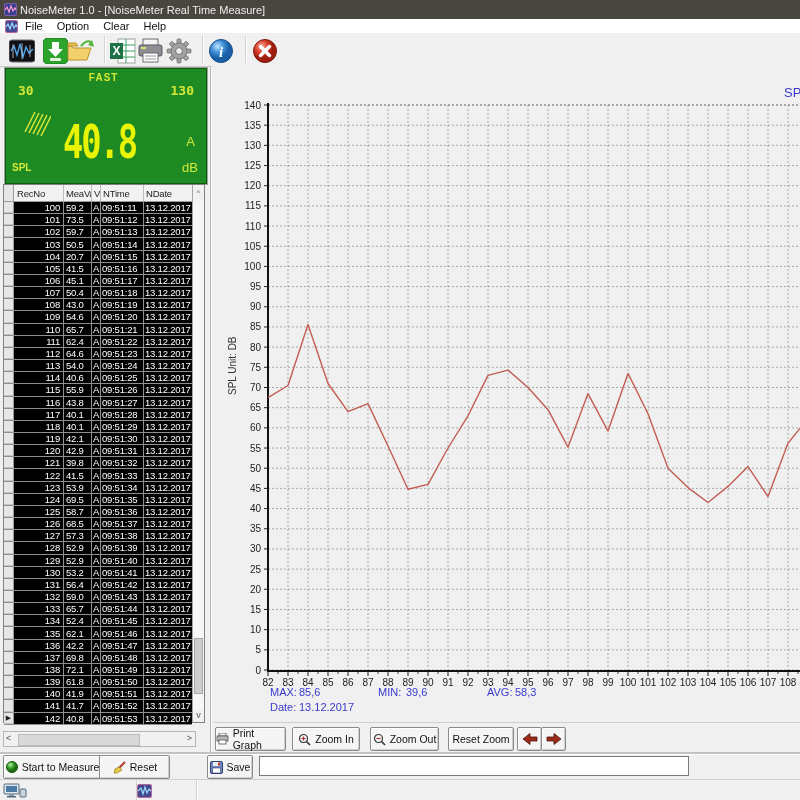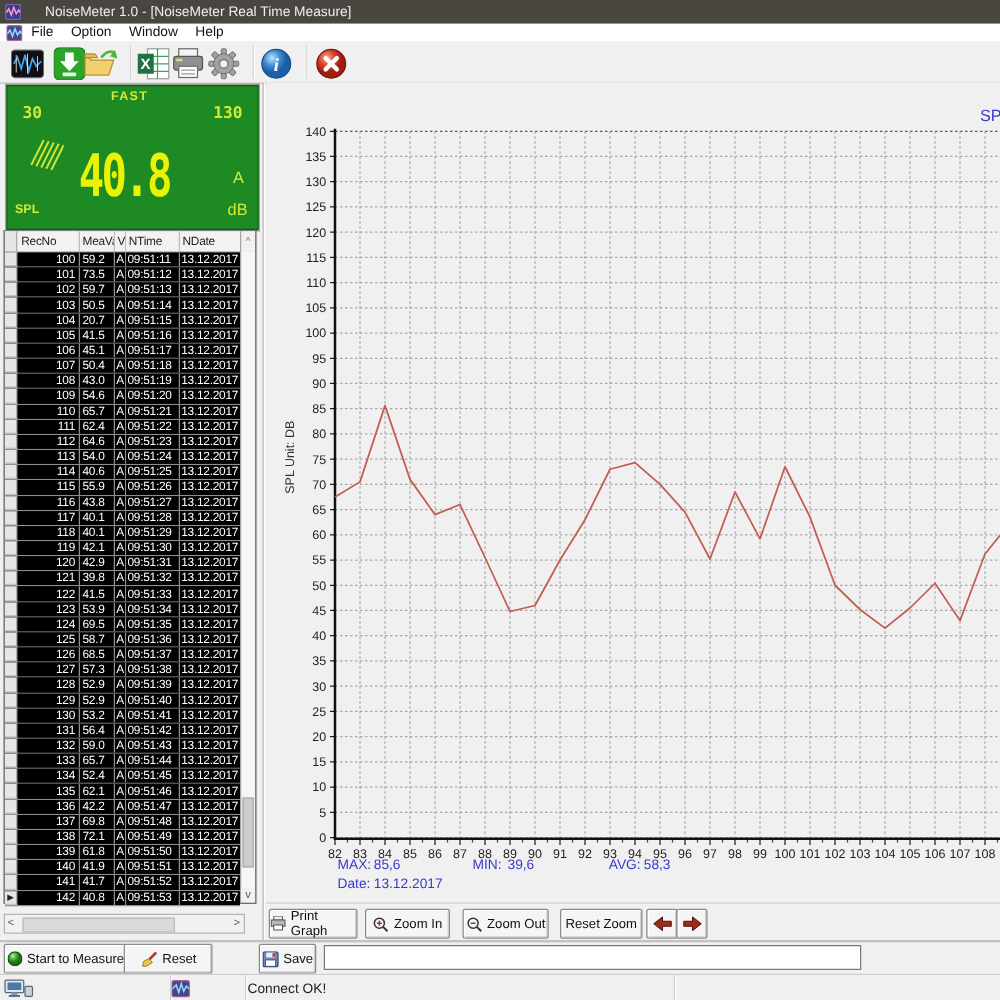--- a/index.html
+++ b/index.html
@@ -71,32 +71,32 @@
 </style>
 </head>
 <body>
 
 <div class="abs titlebar">
   <svg class="abs" style="left:4px;top:3px" width="13" height="13">
     <rect x="0" y="0" width="13" height="13" rx="2" fill="#7a5ea8"></rect>
     <rect x="1" y="1" width="11" height="11" rx="1.5" fill="#3b3f8f"></rect>
     <polyline points="1,7 3,4 5,9 7,3 9,8 11,5 12,7" fill="none" stroke="#ff9ad5" stroke-width="1.2"></polyline>
   </svg>
-  <span style="margin-left:36px">NoiseMeter 1.0  - [NoiseMeter Real Time Measure]</span>
+  <span style="margin-left:20px">NoiseMeter 1.0  - [NoiseMeter Real Time Measure]</span>
 </div>
 
 <div class="abs menubar">
   <svg style="margin-left:5px" width="13" height="13">
     <rect x="0" y="0" width="13" height="13" rx="2" fill="#b0689a"></rect>
     <rect x="1" y="1" width="11" height="11" rx="1.5" fill="#44478d"></rect>
     <polyline points="1,7 3,4 5,9 7,3 9,8 11,5 12,7" fill="none" stroke="#9adcff" stroke-width="1.2"></polyline>
   </svg>
   <span class="menuitem">File</span>
   <span class="menuitem">Option</span>
-  <span class="menuitem">Window</span>
+  <span class="menuitem">Clear</span>
   <span class="menuitem">Help</span>
 </div>
 
 <div class="abs toolbar">
   <div class="tbtn" style="left:8px">
     <svg width="26" height="26">
       <rect x="0" y="2" width="26" height="22" rx="3" fill="#101014" stroke="#6a6a72"></rect>
       <polyline points="2,13 5,8 8,17 11,6 14,19 17,9 20,15 24,11" fill="none" stroke="#4aa3e8" stroke-width="1.4"></polyline>
       <line x1="4" y1="6" x2="4" y2="20" stroke="#dfe6ef" stroke-width="0.7"></line>
       <line x1="13" y1="5" x2="13" y2="21" stroke="#dfe6ef" stroke-width="0.7"></line>
@@ -876,17 +876,14 @@
       <rect x="17" y="6" width="6" height="8" rx="1" fill="#c9d4dd" stroke="#55687a"></rect>
     </svg>
   </div>
   <div class="scell" style="left:133px;width:59px;padding-left:4px">
     <svg width="15" height="14">
       <rect x="0" y="0" width="15" height="14" rx="2" fill="#b0689a"></rect>
       <rect x="1" y="1" width="13" height="12" rx="1.5" fill="#44478d"></rect>
       <polyline points="1,7 4,4 6,10 8,3 10,9 12,5 14,7" fill="none" stroke="#9adcff" stroke-width="1.2"></polyline>
     </svg>
   </div>
-  <div class="scell" style="left:192px;width:341px;padding-left:6px">
-    <span>Connect OK!</span>
-  </div>
   <div class="scell" style="left:533px;width:267px;border-right:none"></div>
 </div>
 
 </body></html>

